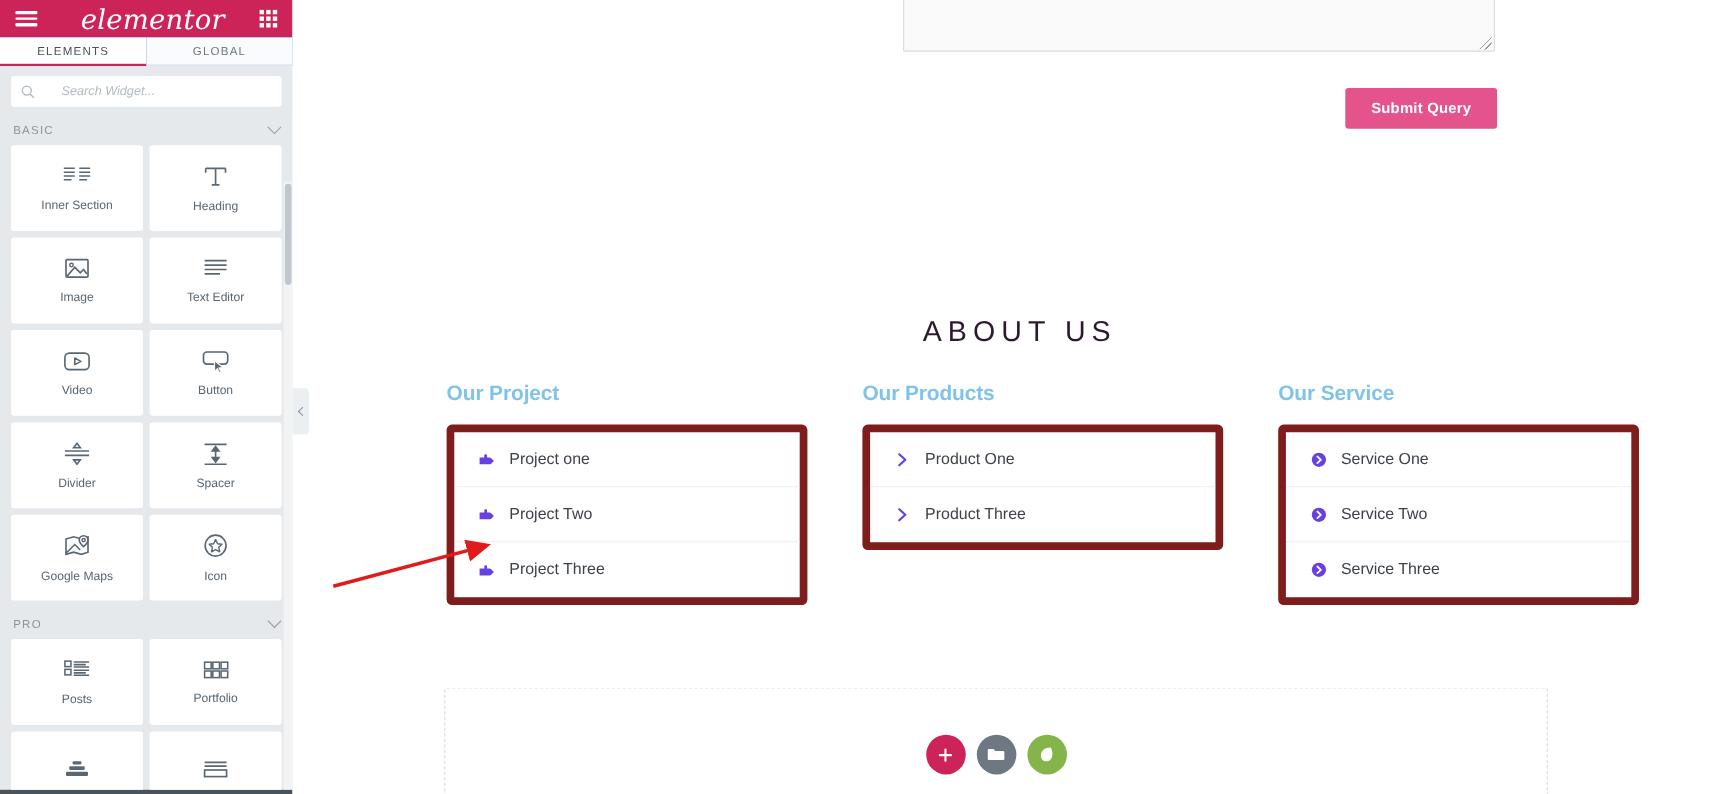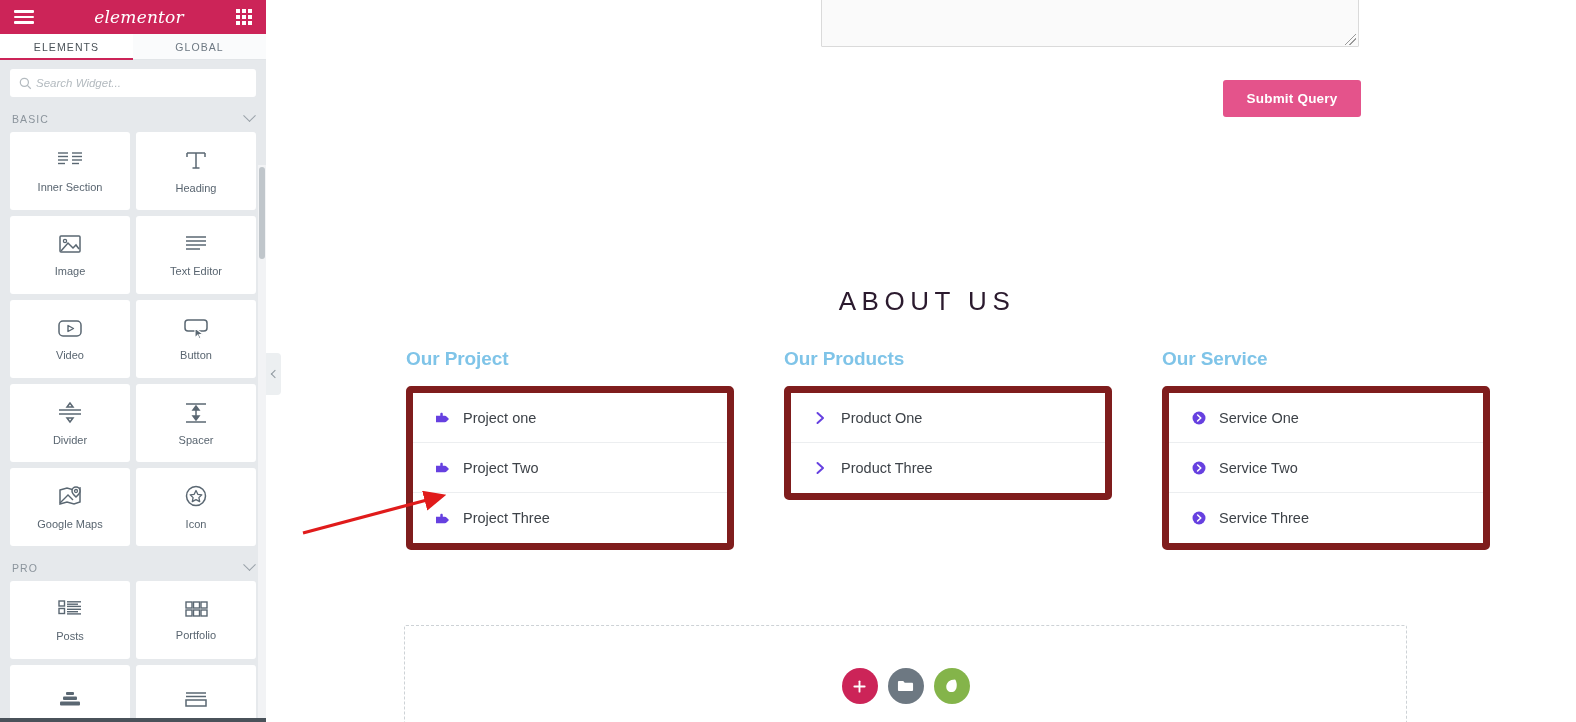--- a/index.html
+++ b/index.html
@@ -21,21 +21,21 @@
   }
   .panel-header {
     height: 34px; background: #cc2458;
     display: flex; align-items: center; justify-content: space-between;
     padding: 0 14px; flex: 0 0 34px;
   }
   .hamburger { width: 20px; display: flex; flex-direction: column; gap: 3px; cursor: pointer; }
   .hamburger i { display: block; height: 2.5px; background: #fff; border-radius: 1px; }
   .brand {
     color: #fff; font-family: "DejaVu Serif", serif;
-    font-style: italic; font-size: 17px; font-weight: 400;
+    font-style: italic; font-size: 25px; font-weight: 400;
     letter-spacing: .2px; margin-left: 8px;
   }
   .grid-icon { display: grid; grid-template-columns: repeat(3, 4px); gap: 2px; cursor: pointer; }
   .grid-icon span { width: 4px; height: 4px; background: #fff; }
 
   .tabs {
     height: 26px; display: flex; background: #1d4ed8; flex: 0 0 26px;
     border-bottom: 1px solid #e2e5e8;
   }
   .tab {
@@ -45,21 +45,21 @@
   }
   .tab.active { background: #fff; color: #495157; }
   .tab.active::after {
     content: ""; position: absolute; left: 0; right: 0; bottom: -1px;
     height: 2.5px; background: #cc2458;
   }
 
   .search-wrap { padding: 9px 10px 8px 10px; background: #e6e9ec; flex: 0 0 auto; }
   .search-box {
     height: 28px; background: #fff; border-radius: 3px;
-    display: flex; align-items: center; padding: 0 9px; gap: 4px;
+    display: flex; align-items: center; padding: 0 9px; gap: 24px;
   }
   .search-box svg { flex: 0 0 auto; }
   .search-box input {
     border: none; outline: none; flex: 1; font-size: 11.5px;
     color: #a9b0b7; font-style: italic; font-family: "Liberation Sans", sans-serif;
     background: transparent;
   }
   .search-box input::placeholder { color: #b3babf; font-style: italic; }
 
   .panel-scroll { flex: 1; overflow: hidden; position: relative; padding: 0 10px; }

